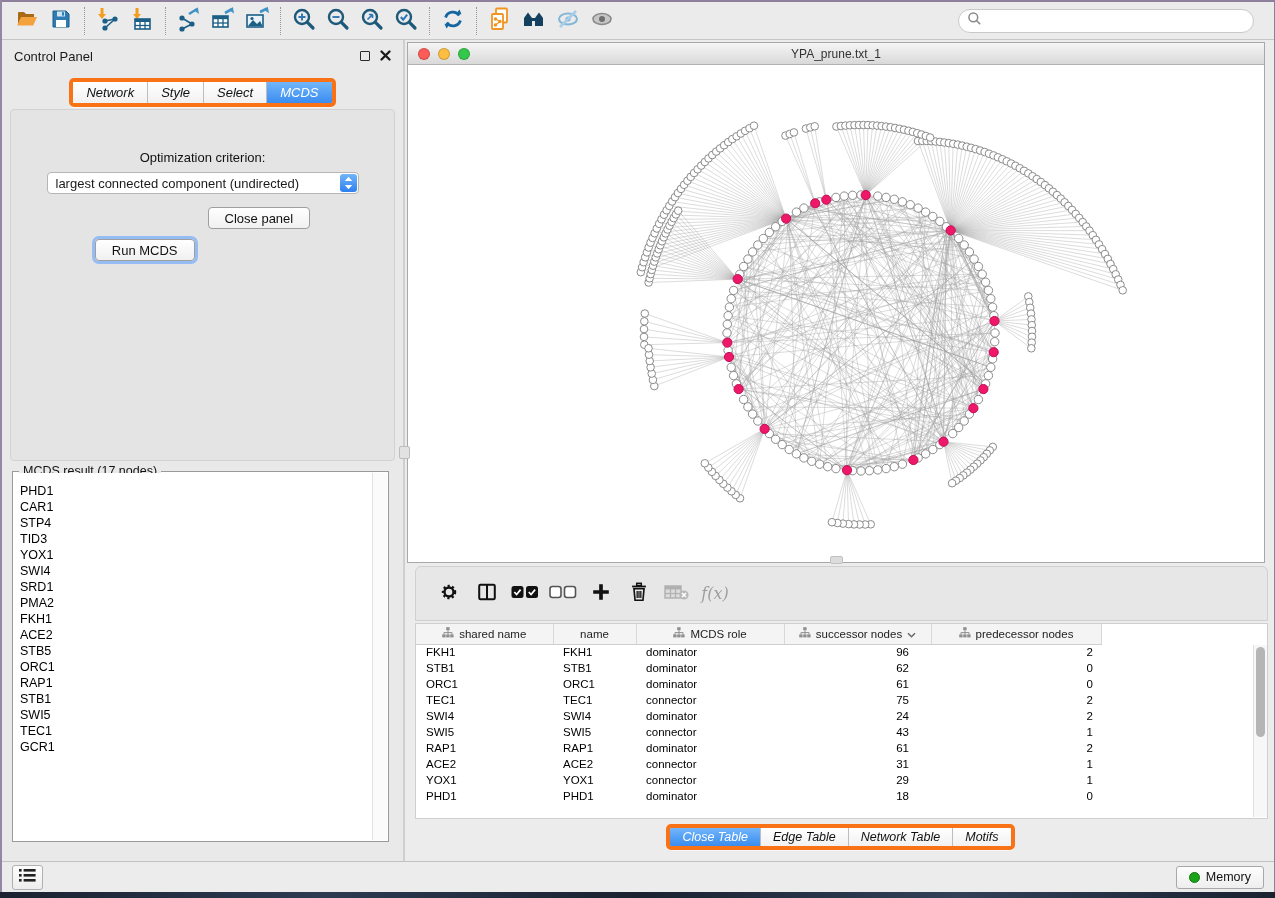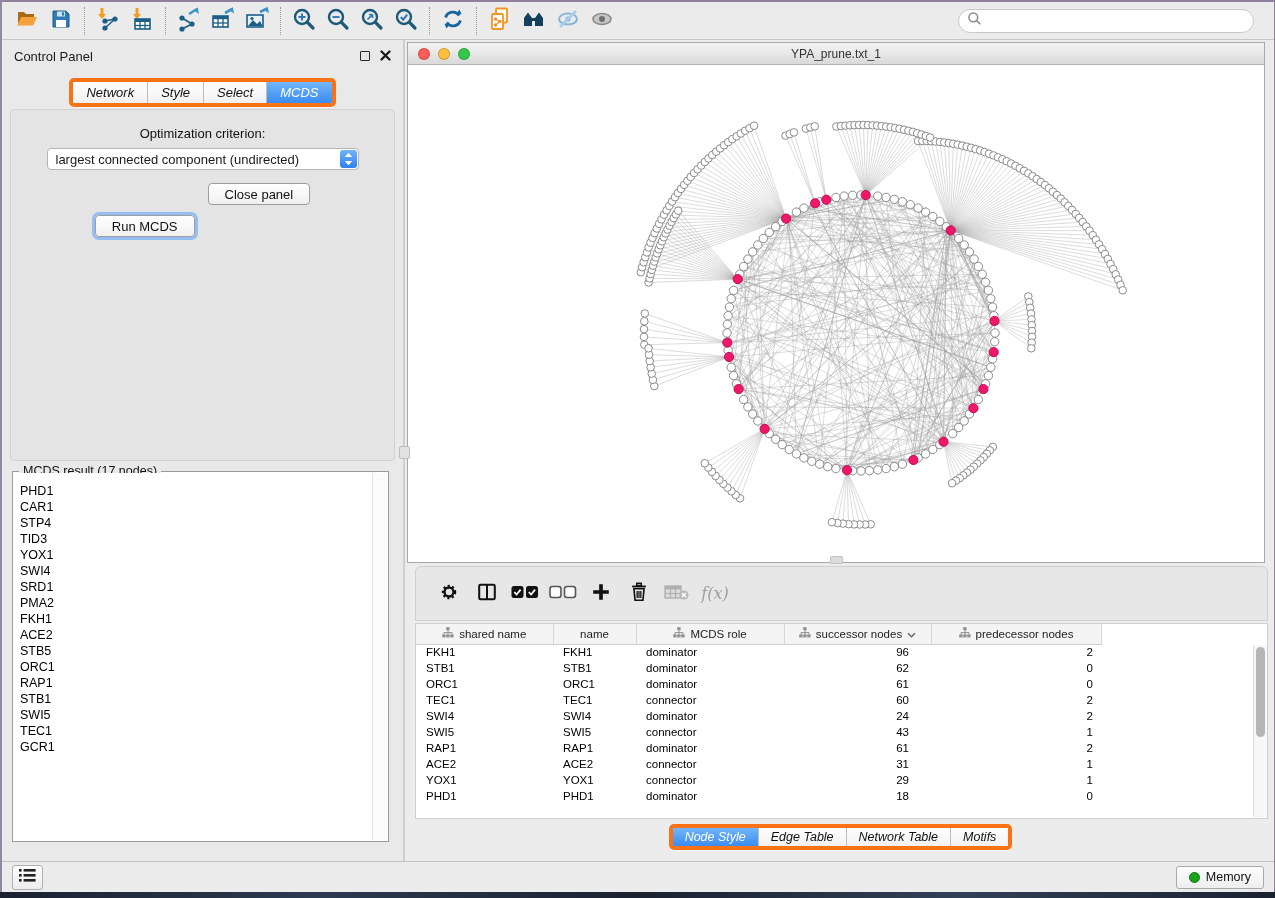--- a/index.html
+++ b/index.html
@@ -33,21 +33,21 @@
   .seg { display:flex; border:4px solid #f97316; border-radius:5px; overflow:hidden; background:#fff;
     box-shadow:0 1px 0 rgba(255,255,255,.6);font-style:italic; }
   .seg > div { padding:3px 13px; font-size:13px; color:#111; background:linear-gradient(#ffffff,#f1f1f1);
     border-left:1px solid #bdbdbd; white-space:nowrap; }
   .seg > div:first-child { border-left:none; }
   .seg > div.active { background:linear-gradient(#72b6fa,#3a8cf0); color:#fff; }
   .cp-tabs-row { display:flex; justify-content:center; margin-top:9px; position:relative; z-index:2;}
 
   .cp-box { margin:2px 8px 0; height:352px; background:#e4e4e4; border:1px solid #d2d2d2; border-radius:4px;
     padding-top:16px; }
-  .crit-label { text-align:center; font-size:13px; color:#111; }
+  .crit-label { text-align:center; font-size:13px; color:#111;margin-top:24px; }
   .combo { margin:7px auto 0; width:312px; height:22px; background:#fff; border:1px solid #b5b5b5;
     border-radius:4px; display:flex; align-items:center; position:relative; }
   .combo-text { font-size:13px; padding-left:8px; flex:1; white-space:nowrap; overflow:hidden; }
   .combo-step { position:absolute; right:1px; top:1px; bottom:1px; width:17px; border-radius:3px;
     background:linear-gradient(#70b4fa,#2f80ef); display:flex; flex-direction:column; align-items:center; justify-content:center; gap:2px;}
   .combo-step svg { display:block; }
   .btn-row { display:flex; justify-content:center; gap:13px; margin-top:13px; }
   .btn { height:22px; background:linear-gradient(#ffffff,#f0f0f0); border:1px solid #9e9e9e; border-radius:4px;
     font-size:13px; padding:0 16px; display:flex; align-items:center; color:#111; }
   .btn.default-focus { box-shadow:0 0 0 3px rgba(106,168,252,.65);margin-top:32px; }
@@ -1349,21 +1349,21 @@
             <td>ORC1</td>
             <td>dominator</td>
             <td class="num succ">61</td>
             <td class="num pred">0</td>
             <td></td>
           </tr>
           <tr>
             <td>TEC1</td>
             <td>TEC1</td>
             <td>connector</td>
-            <td class="num succ">60</td>
+            <td class="num succ">75</td>
             <td class="num pred">2</td>
             <td></td>
           </tr>
           <tr>
             <td>SWI4</td>
             <td>SWI4</td>
             <td>dominator</td>
             <td class="num succ">24</td>
             <td class="num pred">2</td>
             <td></td>
@@ -1409,21 +1409,21 @@
             <td></td>
           </tr>
         </tbody>
     </table>
     <div class="tw-scroll">
       <div class="tw-thumb"></div>
     </div>
   </div>
   <div class="tp-tabs-row">
     <div class="seg" id="tp-tabs">
-        <div class="active">Node Style</div>
+        <div class="active">Close Table</div>
         <div>Edge Table</div>
         <div>Network Table</div>
         <div>Motifs</div>
       </div>
   </div>
 </div>
 
 <div class="status-bar">
   <div class="status-left-btn">
     <span><svg width="17" height="13" viewBox="0 0 17 13">

